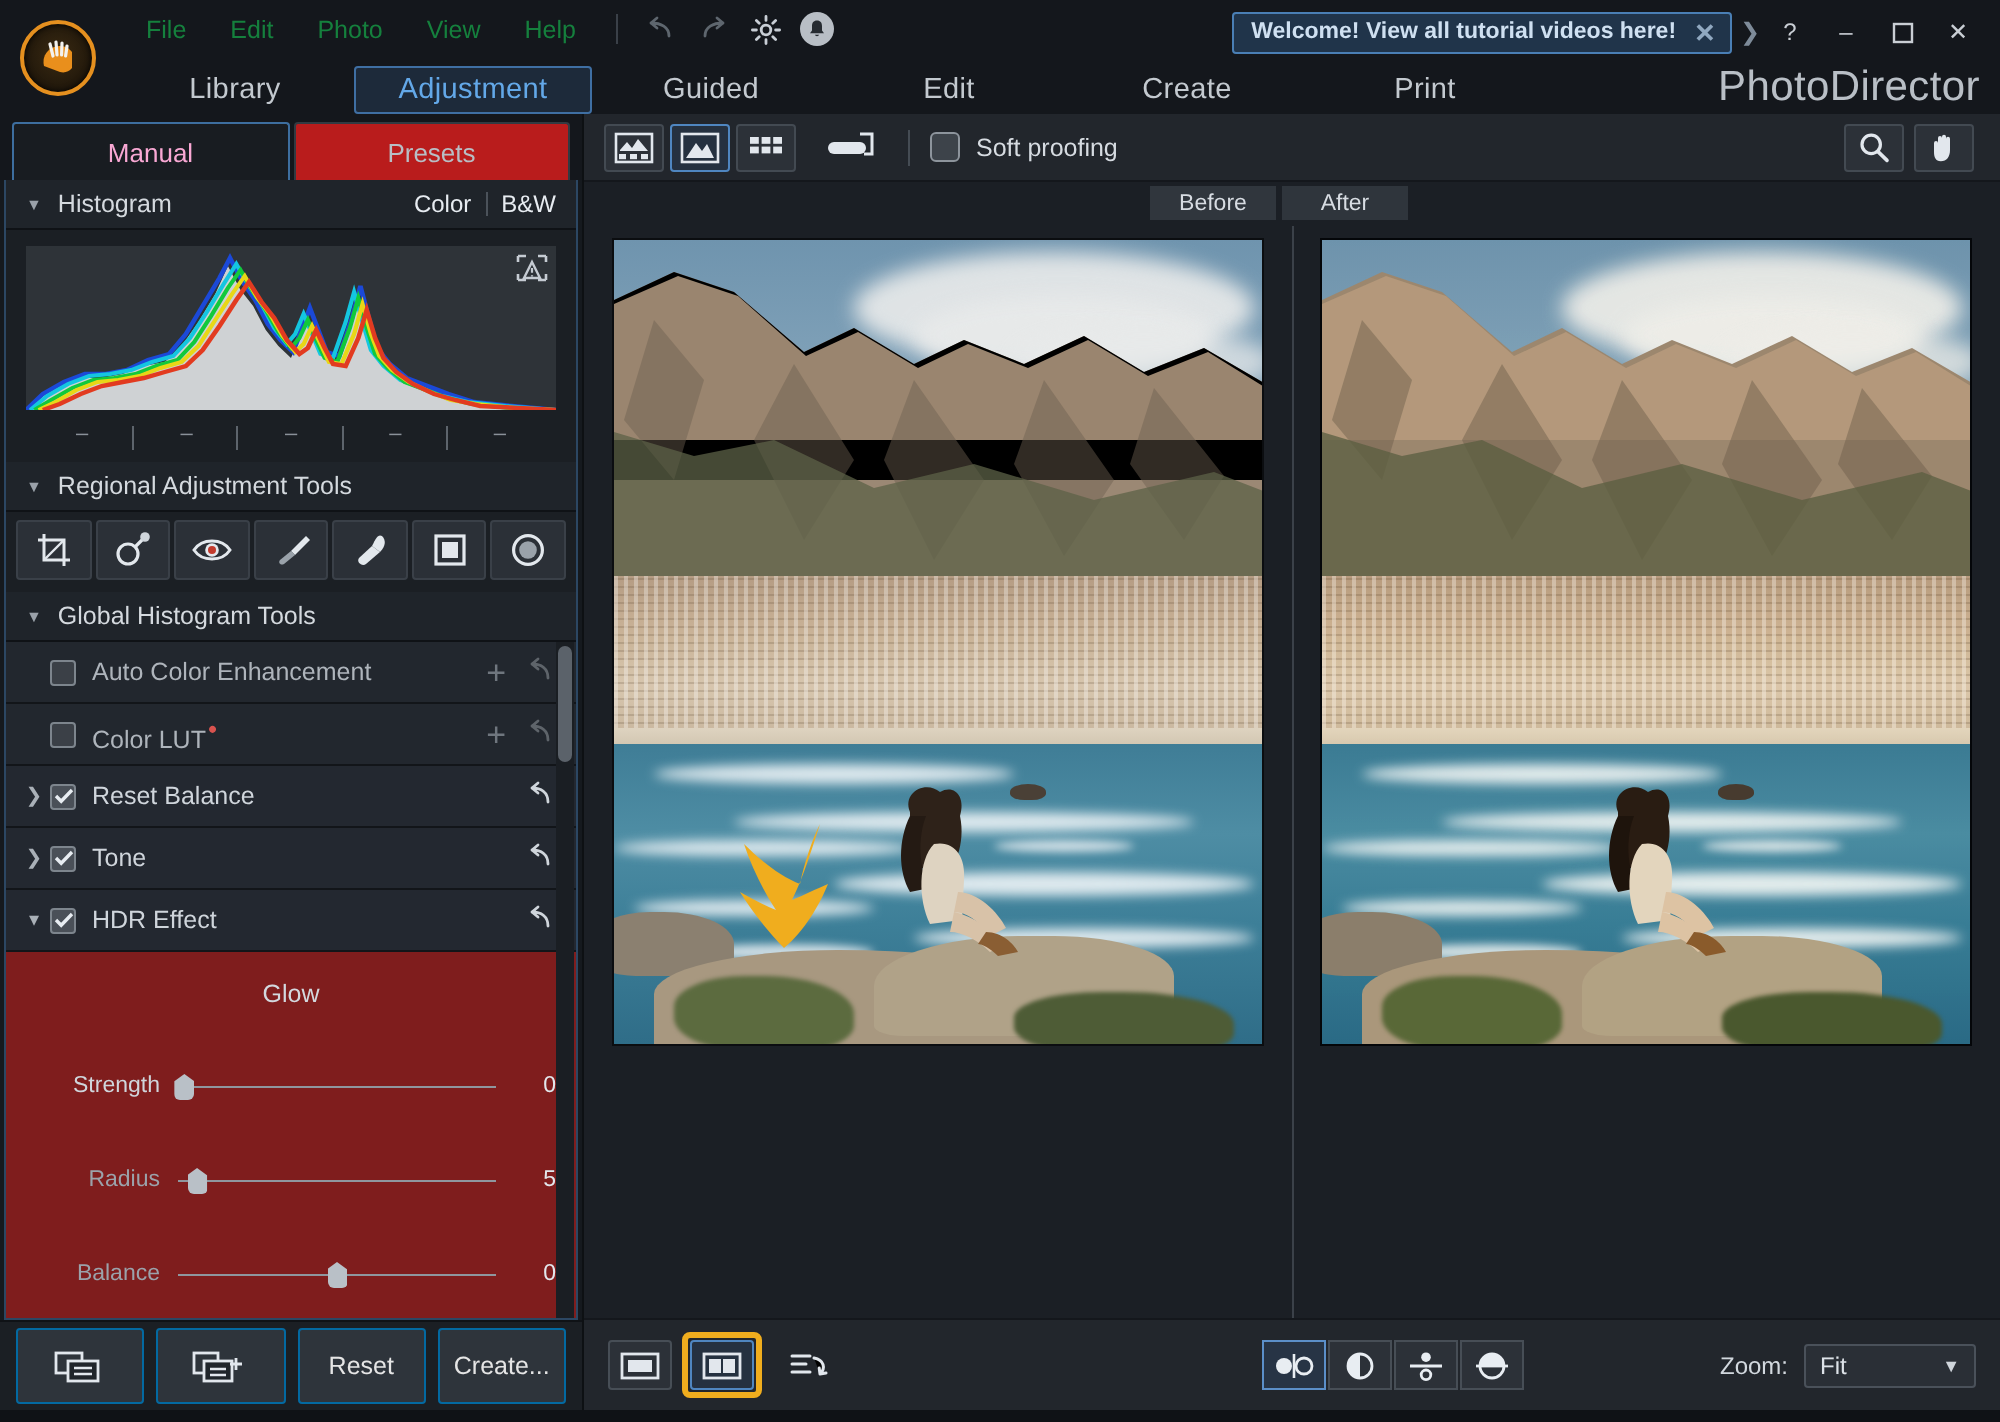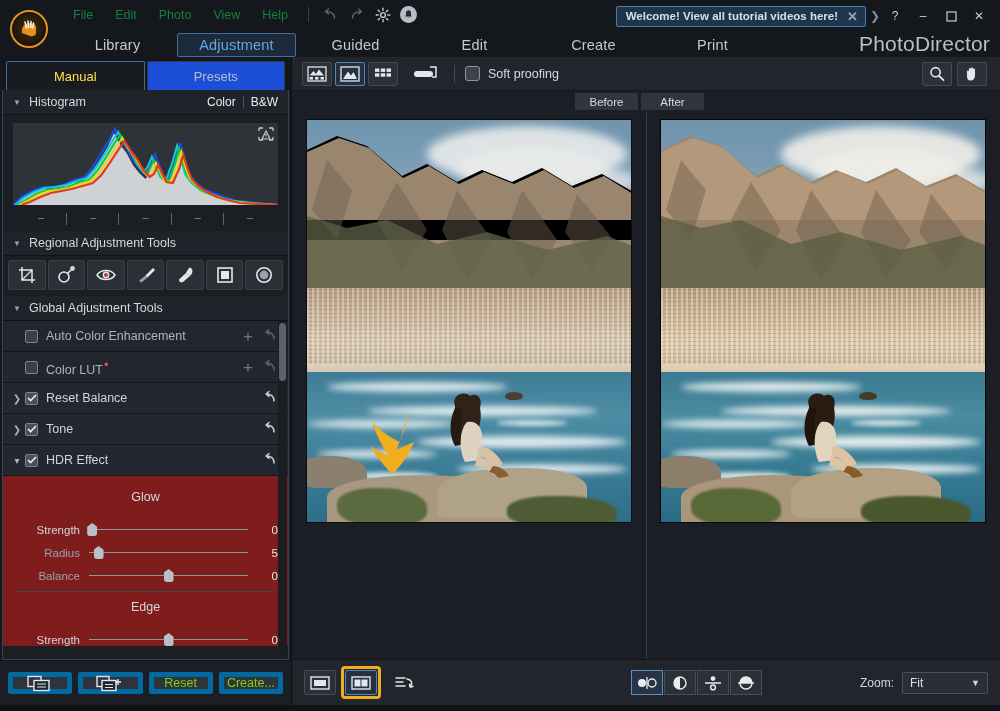--- a/index.html
+++ b/index.html
@@ -43,22 +43,22 @@
   .chev-r{ color:#7e8b99; font-size:12px; margin-left:2px;}
   .winbtn{ width:26px;height:22px;display:flex;align-items:center;justify-content:center;color:#c9ced4;font-size:12px;cursor:pointer;}
 
   
   .main{ flex:1; display:flex; background:#14171c; min-height:0; }
 
   
   .left{ width:292px; background:#15191e; display:flex; flex-direction:column; border-right:1px solid #0d1013; }
   .lp-tabs{ height:33px; display:flex; padding:4px 6px 0 6px; gap:2px; background:#14171c;}
   .lp-tab{ flex:1; display:flex;align-items:center;justify-content:center; font-size:13px;
-    background:#1d4ed8; color:#b8bec5; border:1px solid #333a42; border-bottom:none; border-radius:2px 2px 0 0; cursor:pointer;}
-  .lp-tab.active{ background:#181c21; color:#fde047; border-color:#3d6e9f; }
+    background:#b91c1c; color:#b8bec5; border:1px solid #333a42; border-bottom:none; border-radius:2px 2px 0 0; cursor:pointer;}
+  .lp-tab.active{ background:#181c21; color:#f9a8d4; border-color:#3d6e9f; }
   .lp-body{ flex:1; display:flex; flex-direction:column; min-height:0; border:1px solid #2c4763; border-top:none; margin:0 2px;}
 
   .sect-head{ height:25px; background:#1f242a; display:flex;align-items:center; padding:0 10px;
     border-bottom:1px solid #0f1216; font-size:12.5px; color:#d4d9de;}
   .caret{ font-size:8px; color:#9aa1a9; margin-right:8px; }
   .hdr-right{ margin-left:auto; display:flex; align-items:center; gap:7px; font-size:12px;}
   .hdr-right .sep{ width:1px;height:12px;background:#4b525a; }
   .hdr-right b{ color:#e7ecf1; font-weight:normal;}
 
   .histo-wrap{ background:#1b1f24; padding:8px 10px 2px 10px; }
@@ -83,36 +83,36 @@
   .cbx svg{display:block;}
   .g-label{ flex:1; }
   .red-dot{ color:#d9534f; font-size:13px; vertical-align:super; margin-left:1px; }
   .g-act{ display:flex; align-items:center; gap:10px; margin-left:auto;}
   .plus{ color:#6f767e; font-size:17px; line-height:1; cursor:pointer;}
   .undo-ico{ cursor:pointer; }
   .undo-ico.off{ opacity:.35; }
 
   .sliders{ background:#7f1d1d; padding:6px 0 0 0; }
   .sgroup-title{ text-align:center; font-size:12.5px; color:#d3d8de; padding:8px 0 9px 0; }
-  .srow{ display:flex; align-items:flex-end; height:23px; padding:0 10px 0 8px; }
+  .srow{ display:flex; align-items:flex-start; height:23px; padding:0 10px 0 8px;margin-top:24px; }
   .slbl{ width:78px; text-align:right; padding-right:9px; font-size:11.5px; color:#cfd5db;}
   .slbl.dim{ color:#9ba2aa;}
   .strack{ flex:1; position:relative; height:13px; display:flex; align-items:center;}
   .strack .bar{ position:absolute; left:0; right:0; height:1px; background:#8f969e;}
   .knob{ position:absolute; width:10px; height:13px; background:#b9c0c7; border-radius:2px 2px 3px 3px; transform:translateX(-50%);
      clip-path:polygon(50% 0%,100% 28%,100% 100%,0% 100%,0% 28%); cursor:pointer;}
   .sval{ width:30px; text-align:right; font-size:11.5px; color:#e2e7ec;}
   .shr{ height:1px; background:#444a52; margin:9px 14px 0 14px;}
 
   .lp-scroll{ position:absolute; right:1px; top:0; width:9px; height:100%; background:#1a1e23; }
   .lp-thumb{ position:absolute; right:1px; top:2px; width:7px; height:58px; background:#5b626a; border-radius:4px;}
 
   .lp-foot{ height:45px; background:#1b1f24; border-top:1px solid #0f1216; display:flex; align-items:center; gap:6px; padding:0 8px;}
-  .fbtn{ flex:1; height:22px; background:#2e343b; border:5px solid #0369a1; border-radius:2px;
-     display:flex;align-items:center;justify-content:center; font-size:12.5px; color:#84cc16; cursor:pointer;}
+  .fbtn{ flex:1; height:38px; background:#2e343b; border:1px solid #0369a1; border-radius:2px;
+     display:flex;align-items:center;justify-content:center; font-size:12.5px; color:#e5e5e5; cursor:pointer;}
 
   
   .center{ flex:1; display:flex; flex-direction:column; background:#1b1f25; min-width:0;}
   .ct-top{ height:34px; background:#22262c; display:flex; align-items:center; padding:0 10px; border-bottom:1px solid #14171c;}
   .vbtn{ width:30px;height:24px; background:#2c3138; border:1px solid #434a52; border-radius:2px; margin-right:3px;
     display:flex;align-items:center;justify-content:center; cursor:pointer;}
   .vbtn.active{ border-color:#4f86c0; background:#253140; }
   .vbtn.plain{ background:transparent; border-color:transparent; }
   .vsep{ width:1px; height:18px; background:#454c54; margin:0 10px;}
   .sp-box{ width:15px;height:15px;border:1px solid #8d949c;background:#3d434a;border-radius:3px; margin-right:8px; cursor:pointer;}
@@ -341,21 +341,21 @@
           <div class="tool-btn">
             <svg width="20" height="20" viewBox="0 0 20 20">
                 <circle cx="10" cy="10" r="7.2" fill="none" stroke="#e3e8ed" stroke-width="1.6"></circle>
                 <circle cx="10" cy="10" r="4.4" fill="#9aa2aa"></circle>
               </svg>
           </div>
         </div>
 
         <div class="sect-head">
           <span class="caret">▼</span>
-          <span>Global Adjustment Tools</span>
+          <span>Global Histogram Tools</span>
         </div>
 
         <div class="glist">
 
           <div class="grow dim">
             <span class="g-exp"></span>
             <span class="cbx empty"></span>
             <span class="g-label">Auto Color Enhancement</span>
             <span class="g-act">
               <span class="plus">+</span>

